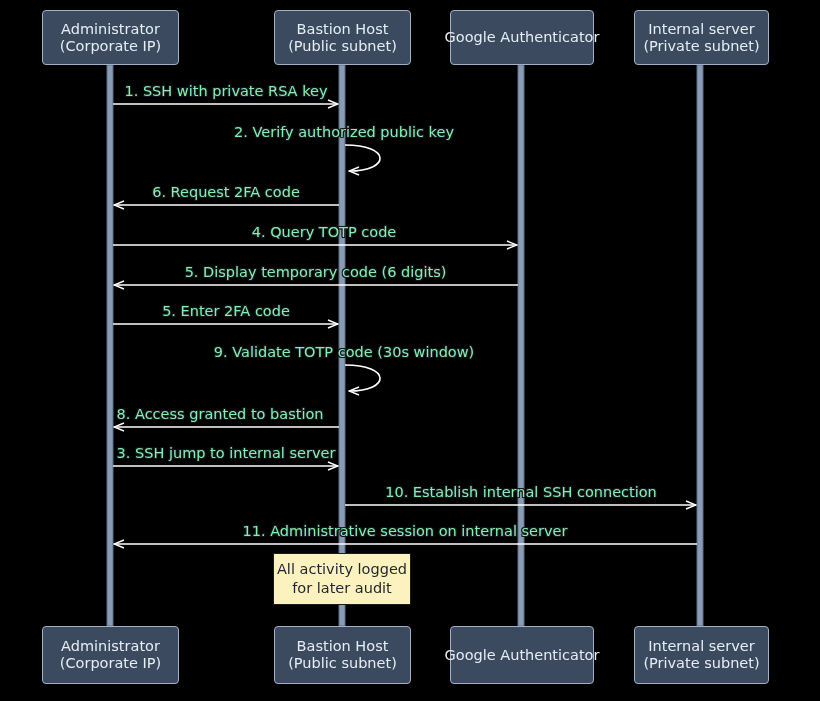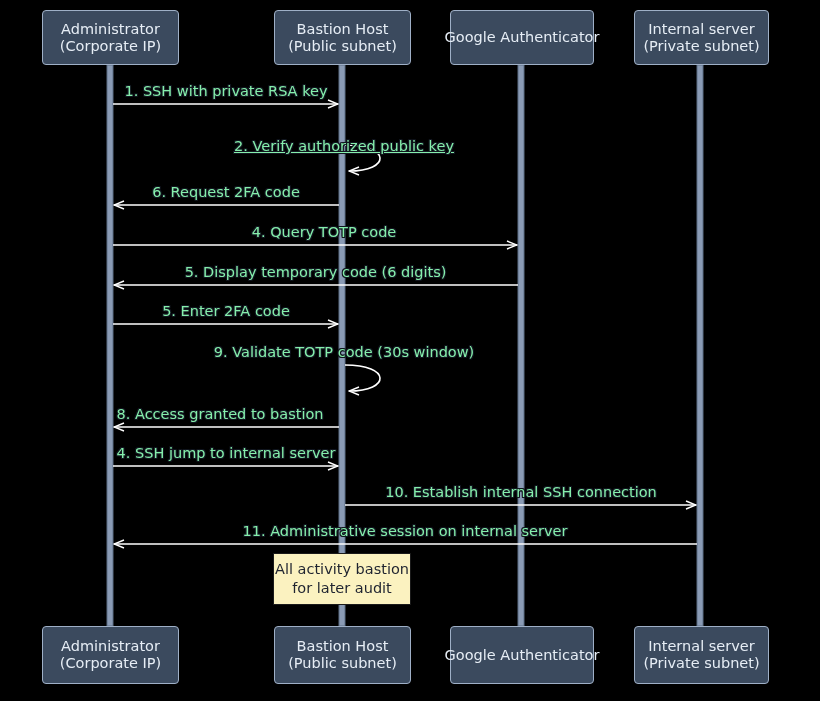--- a/index.html
+++ b/index.html
@@ -138,30 +138,30 @@
       <div class="participant-box" style="left: 450px; top: 626px; width: 144px; height: 58px;">
         <div>Google Authenticator</div>
       </div>
       <div class="participant-box" style="left: 634px; top: 626px; width: 135px; height: 58px;">
         <div>Internal server</div>
         <div>(Private subnet)</div>
       </div>
     </div>
   <div id="messages-labels">
       <div class="msg-label" style="left: 226px; top: 83px;">1. SSH with private RSA key</div>
-      <div class="msg-label" style="left: 344px; top: 138px; text-decoration: underline;">2. Verify authorized public key</div>
+      <div class="msg-label" style="left: 344px; top: 124px;">2. Verify authorized public key</div>
       <div class="msg-label" style="left: 226px; top: 184px;">6. Request 2FA code</div>
       <div class="msg-label" style="left: 324px; top: 224px;">4. Query TOTP code</div>
       <div class="msg-label" style="left: 315.5px; top: 264px;">5. Display temporary code (6 digits)</div>
       <div class="msg-label" style="left: 226px; top: 303px;">5. Enter 2FA code</div>
       <div class="msg-label" style="left: 344px; top: 344px;">9. Validate TOTP code (30s window)</div>
       <div class="msg-label" style="left: 220px; top: 406px;">8. Access granted to bastion</div>
-      <div class="msg-label" style="left: 226px; top: 445px;">4. SSH jump to internal server</div>
+      <div class="msg-label" style="left: 226px; top: 445px;">3. SSH jump to internal server</div>
       <div class="msg-label" style="left: 521px; top: 484px;">10. Establish internal SSH connection</div>
       <div class="msg-label" style="left: 405px; top: 523px;">11. Administrative session on internal server</div>
     </div>
 
   <div class="note-box" id="note-box" style="left: 273px; top: 553px; width: 138px; height: 52px;">
-    <div>All activity bastion</div>
+    <div>All activity logged</div>
     <div>for later audit</div>
   </div>
 
 </div>
 
 </body></html>

